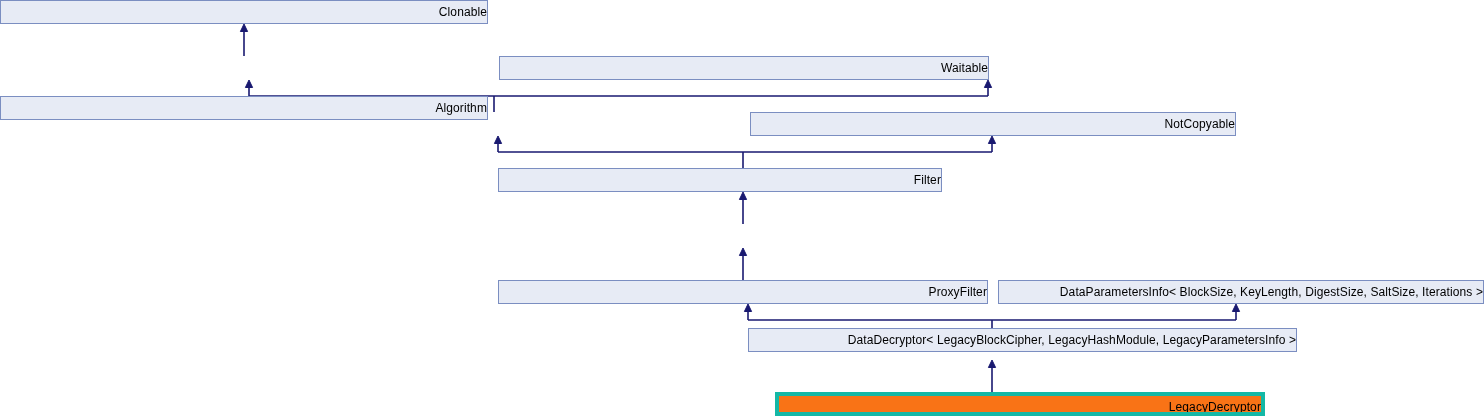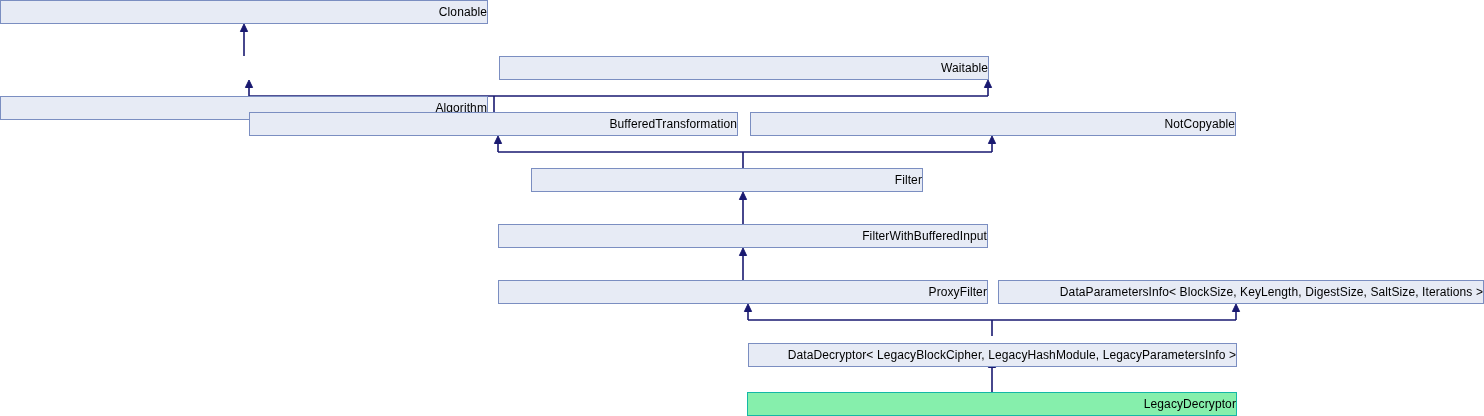--- a/index.html
+++ b/index.html
@@ -26,22 +26,23 @@
     text-align: right;
     font-size: 12px;
     color: #000000;
     background: #e7ebf5;
     border: 1px solid #7b8ec1;
     white-space: nowrap;
     overflow: hidden;
     letter-spacing: 0.1px;
   }
   .node.leaf {
-    background: #86efac;
-    border: 1px solid #14b8a6;
+    background: #f97316;
+    border: 4px solid #14b8a6;
+    margin-left: 28px;
   }
   svg.edges {
     position: absolute;
     left: 0;
     top: 0;
     width: 1484px;
     height: 416px;
     pointer-events: none;
   }
   svg.edges path, svg.edges line {
@@ -115,22 +116,20 @@
 
     <g>
       <line x1="992" y1="392" x2="992" y2="367"></line>
       <polygon points="992,360 988.4,367.5 995.6,367.5"></polygon>
     </g>
   </svg>
 
   <div class="node" style="left:0px;top:0px;width:488px;">Clonable</div>
   <div class="node" style="left:0px;top:56px;width:488px;margin-top:40px;">Algorithm</div>
   <div class="node" style="left:499px;top:56px;width:490px;padding-left:20px;">Waitable</div>
-  <div class="node" style="left:249px;top:112px;width:489px;">BufferedTransformation</div>
   <div class="node" style="left:750px;top:112px;width:486px;padding-left:36px;">NotCopyable</div>
-  <div class="node" style="left:498px;top:168px;width:392px;margin-left:33px;">Filter</div>
-  <div class="node" style="left:498px;top:224px;width:490px;">FilterWithBufferedInput</div>
+  <div class="node" style="left:498px;top:168px;width:444px;">Filter</div>
   <div class="node" style="left:498px;top:280px;width:490px;">ProxyFilter</div>
   <div class="node" style="left:998px;top:280px;width:486px;padding-left:15px;">DataParametersInfo&lt; BlockSize, KeyLength, DigestSize, SaltSize, Iterations &gt;</div>
-  <div class="node" style="left:748px;top:343px;width:489px;padding-left:24px;">DataDecryptor&lt; LegacyBlockCipher, LegacyHashModule, LegacyParametersInfo &gt;</div>
+  <div class="node" style="left:748px;top:328px;width:549px;padding-left:24px;">DataDecryptor&lt; LegacyBlockCipher, LegacyHashModule, LegacyParametersInfo &gt;</div>
   <div class="node leaf" style="left:747px;top:392px;width:490px;">LegacyDecryptor</div>
 
 </div>
 
 </body></html>

